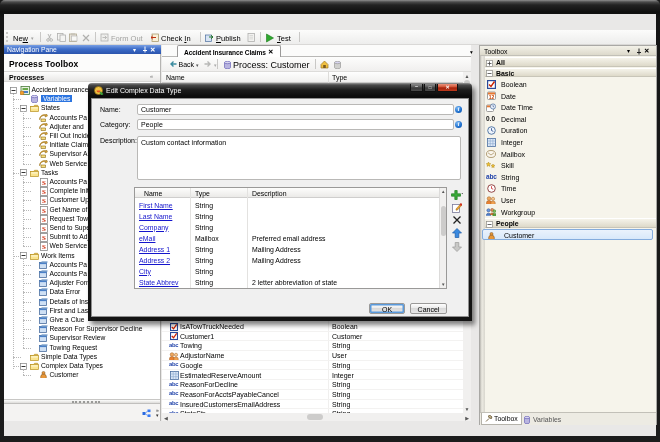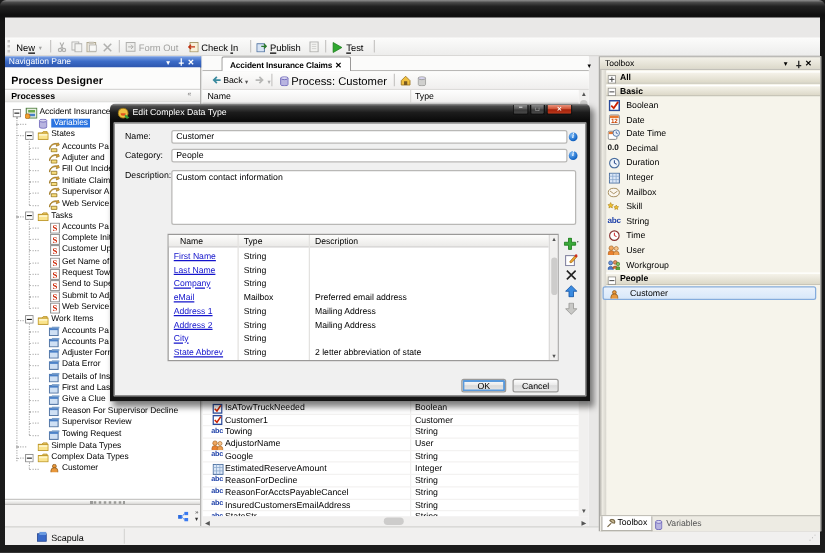--- a/index.html
+++ b/index.html
@@ -146,21 +146,21 @@
 <div id="nav">
 <div id="navhdr">
           <span class="t">Navigation Pane</span>
 <span class="abs" style="left:129px;top:0.5px;font-size:6px;">▾</span>
 <div class="abs" style="left:138px;top:1px;"><svg width="6" height="7" viewBox="0 0 6 7" style="">
               <path d="M3 0.5 L3 4 M1 4.5 L5 4.5 M3 4.5 L3 6.5" stroke="#fff" stroke-width="1"></path>
             </svg></div>
 <span class="abs" style="left:146px;top:0.5px;font-size:6.5px;font-weight:bold;">✕</span>
 </div>
 <div id="pd">
-          <span class="t">Process Designer</span>
+          <span class="t">Process Toolbox</span>
         </div>
 <div id="proc">
           <span class="t">Processes</span>
           <span class="abs" style="left:146px;top:1px;color:#777;font-size:5.5px;">«</span>
         </div>
 <div id="tree">
 <div class="tline" style="left:9px;top:10.5px;height:276.0px;"></div>
 <div class="abs" style="left:5.5px;top:4.5px;"><svg width="7" height="7" viewBox="0 0 7 7" style="">
               <rect x="0.5" y="0.5" width="6" height="6" fill="#fff" stroke="#808080" stroke-width="0.7"></rect>
               <line x1="1.5" y1="3.5" x2="5.5" y2="3.5" stroke="#000" stroke-width="0.8"></line>
@@ -718,29 +718,20 @@
               <path d="M1 6.5 L4 3.5 M3 1.5 a2 2 0 0 1 3.5 2 l-1.5 -0.3 z" stroke="#7a6a4a" stroke-width="1" fill="#c8b890"></path>
             </svg>
             <span class="abs" style="left:12.5px;top:2px;">Toolbox</span>
           </div>
 <div class="abs" style="left:44px;top:2.5px;"><svg width="6" height="8" viewBox="0 0 6 8" style="">
               <path d="M0.5 1.5 L0.5 6.5 A2.5 1.2 0 0 0 5.5 6.5 L5.5 1.5" fill="#b8b4e0" stroke="#6a64b8" stroke-width="0.7"></path>
               <ellipse cx="3.0" cy="1.5" rx="2.5" ry="1.2" fill="#d8d5f0" stroke="#6a64b8" stroke-width="0.7"></ellipse>
             </svg></div>
 <span class="abs" style="left:53px;top:2.5px;color:#555;">Variables</span>
 </div>
-</div>
-<div id="status">
-<div class="abs" style="left:25px;top:3px;"><svg width="9" height="9" viewBox="0 0 9 9" style="">
-            <rect x="1" y="2" width="7" height="6" fill="#3a6ac8" stroke="#1a3a88" stroke-width="0.6"></rect>
-            <rect x="2.5" y="0.5" width="5.5" height="2.5" fill="#6a9ae0"></rect>
-          </svg></div>
-<span class="abs" style="left:37px;top:3.5px;">Scapula</span>
-<div class="abs" style="left:95px;top:1px;width:1px;height:12px;background:#d8d7d5;"></div>
-<div class="abs" style="right:3px;bottom:2px;color:#aaa;font-size:6px;">⋰</div>
 </div>
 </div>
 <div id="dlg">
 <div class="abs" style="left:6px;top:3px;"><svg width="10" height="9" viewBox="0 0 10 9" style="">
           <circle cx="4.5" cy="4.5" r="4" fill="#f0c040" stroke="#8a6a10" stroke-width="0.7"></circle>
           <path d="M2.5 4.5 a2 2 0 0 0 4 0" fill="#e05020"></path>
           <path d="M6.5 5.5 l3 2.5 l-2 1.5 l-2-3" fill="#3aa03a"></path>
         </svg></div>
 <span class="dtitle">Edit Complex Data Type</span>
 <div class="dwinbtn" style="left:322px;width:13px;border-radius:0 0 2px 2px;">

